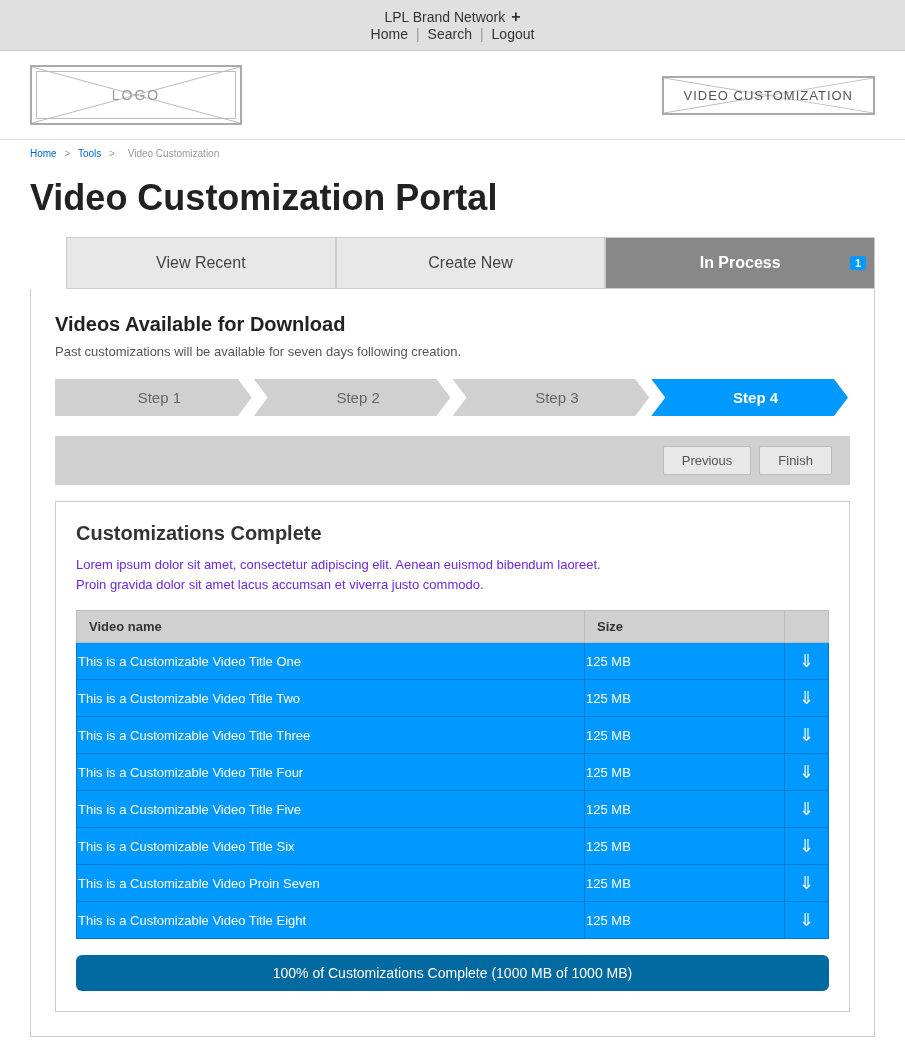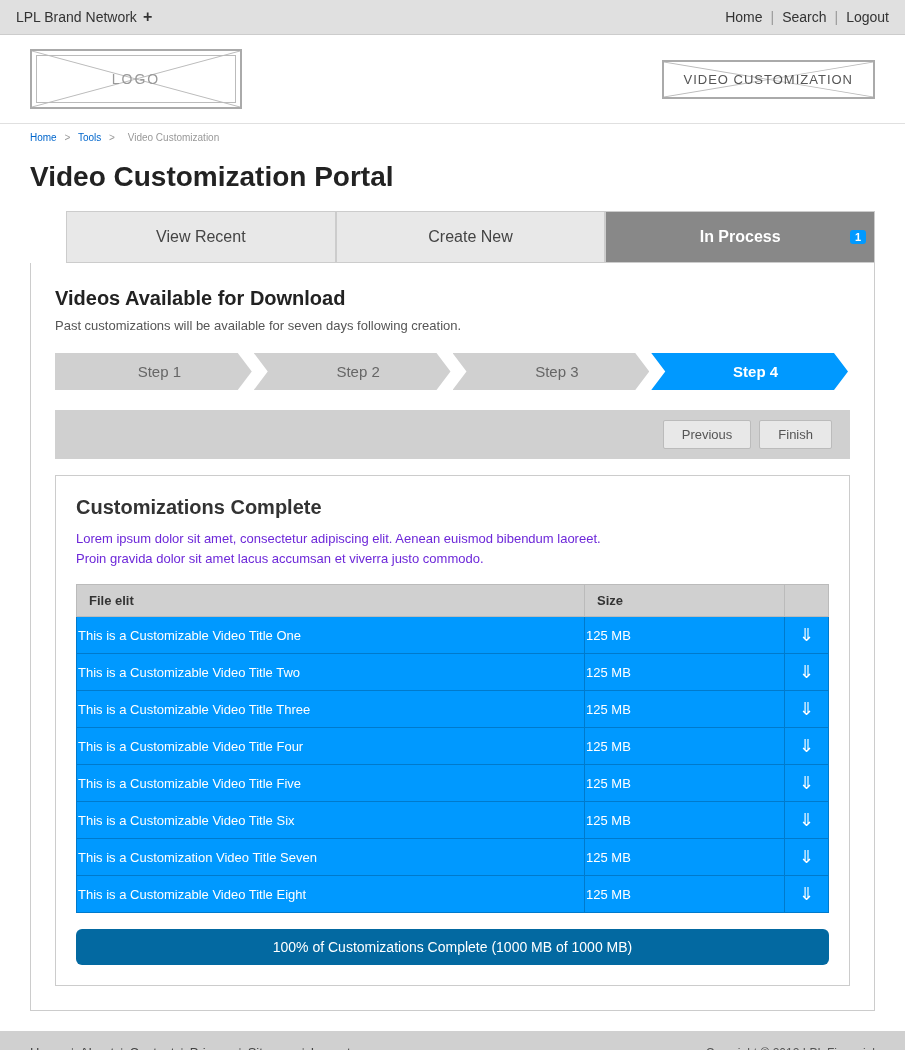--- a/index.html
+++ b/index.html
@@ -6,20 +6,21 @@
     body { font-family: Arial, sans-serif; font-size: 14px; color: #333; background: #fff; width: 905px; }
 
     
     .top-nav {
       background: #e0e0e0;
       display: flex;
       justify-content: space-between;
       align-items: center;
       padding: 8px 16px;
       border-bottom: 1px solid #ccc;
+      flex-direction: column;
     }
     .top-nav-brand { font-size: 14px; color: #333; display: flex; align-items: center; gap: 6px; }
     .top-nav-links { display: flex; align-items: center; gap: 8px; font-size: 14px; }
     .top-nav-links a { color: #333; text-decoration: none; }
     .top-nav-links span { color: #999; }
 
     
     .logo-area {
       display: flex;
       justify-content: space-between;
@@ -77,21 +78,21 @@
       padding: 8px 30px;
       font-size: 10px;
       color: #555;
     }
     .breadcrumb a { color: #0066cc; text-decoration: none; }
     .breadcrumb span { margin: 0 5px; color: #999; }
 
     
     .page-title {
       padding: 10px 30px 18px 30px;
-      font-size: 28px;
+      font-size: 36px;
       font-weight: bold;
       color: #222;
     }
 
     
     .tabs-container {
       display: flex;
       margin: 0 30px;
       border-bottom: none;
       padding-left: 36px;
@@ -368,21 +369,21 @@
   <div class="inner-card">
     <div class="card-title">Customizations Complete</div>
     <div class="card-desc">
       <span>Lorem ipsum dolor sit amet, consectetur adipiscing elit. Aenean euismod bibendum laoreet.</span><br>
       <span>Proin gravida dolor sit amet lacus accumsan et viverra justo commodo.</span>
     </div>
 
     <table class="file-table">
       <thead>
         <tr>
-          <th>File elit</th>
+          <th>Video name</th>
           <th class="size-col">Size</th>
           <th class="action-col"></th>
         </tr>
       </thead>
       <tbody id="file-rows">
       <tr class="file-row">
       <td>This is a Customizable Video Title One</td>
       <td>125 MB</td>
       <td>
         <div class="download-icon">⇓</div>
@@ -417,21 +418,21 @@
       </td>
     </tr>
           <tr class="file-row">
       <td>This is a Customizable Video Title Six</td>
       <td>125 MB</td>
       <td>
         <div class="download-icon">⇓</div>
       </td>
     </tr>
           <tr class="file-row">
-      <td>This is a Customization Video Title Seven</td>
+      <td>This is a Customizable Video Proin Seven</td>
       <td>125 MB</td>
       <td>
         <div class="download-icon">⇓</div>
       </td>
     </tr>
           <tr class="file-row">
       <td>This is a Customizable Video Title Eight</td>
       <td>125 MB</td>
       <td>
         <div class="download-icon">⇓</div>

